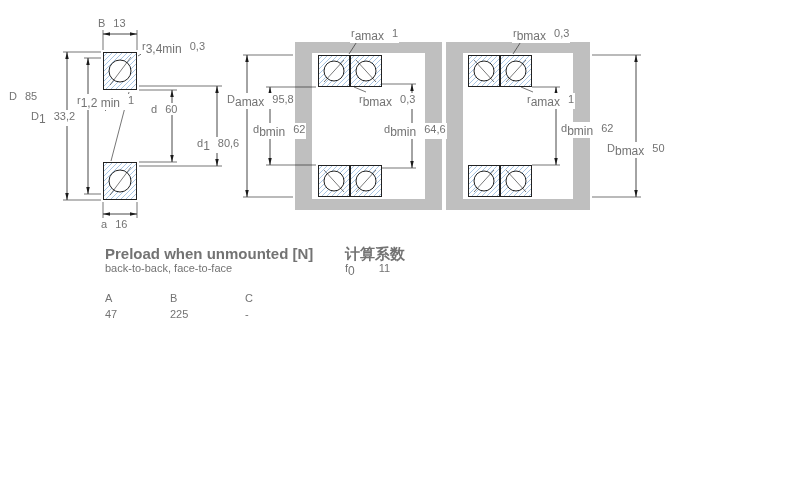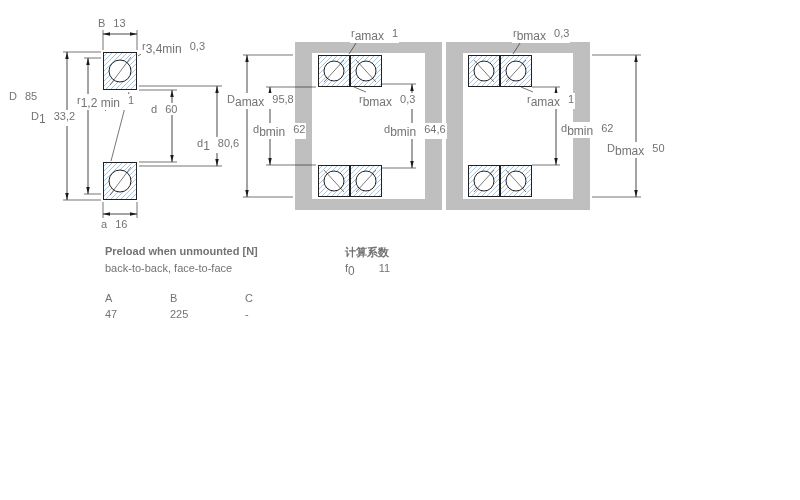--- a/index.html
+++ b/index.html
@@ -11,21 +11,21 @@
   .thin { stroke:var(--line,#1a1a1a); stroke-width:0.6; }
   .dim-line { stroke:var(--line,#1a1a1a); stroke-width:0.8; }
   .gray { fill:var(--gray,#bfbfbf); }
   .dim {
     position:absolute; font-size:11px; line-height:1.1; white-space:nowrap;
     background:#fff; padding:0 1px;
   }
   .dim sub, .tb-text sub { font-size:12px; }
   .dim .val { margin-left:8px; }
   .val8 { margin-left:24px; }
-  .tb-title { position:absolute; font-size:11px; font-weight:bold; white-space:nowrap; }
+  .tb-title { position:absolute; font-size:15px; font-weight:bold; white-space:nowrap; }
   .tb-text  { position:absolute; font-size:11px; white-space:nowrap; }
 </style>
 </head>
 <body>
 
 <div id="canvas">
 
   <svg width="800" height="240" viewBox="0 0 800 240" xmlns="http://www.w3.org/2000/svg">
     <defs>
       <pattern id="hatch" width="5" height="5" patternUnits="userSpaceOnUse">

